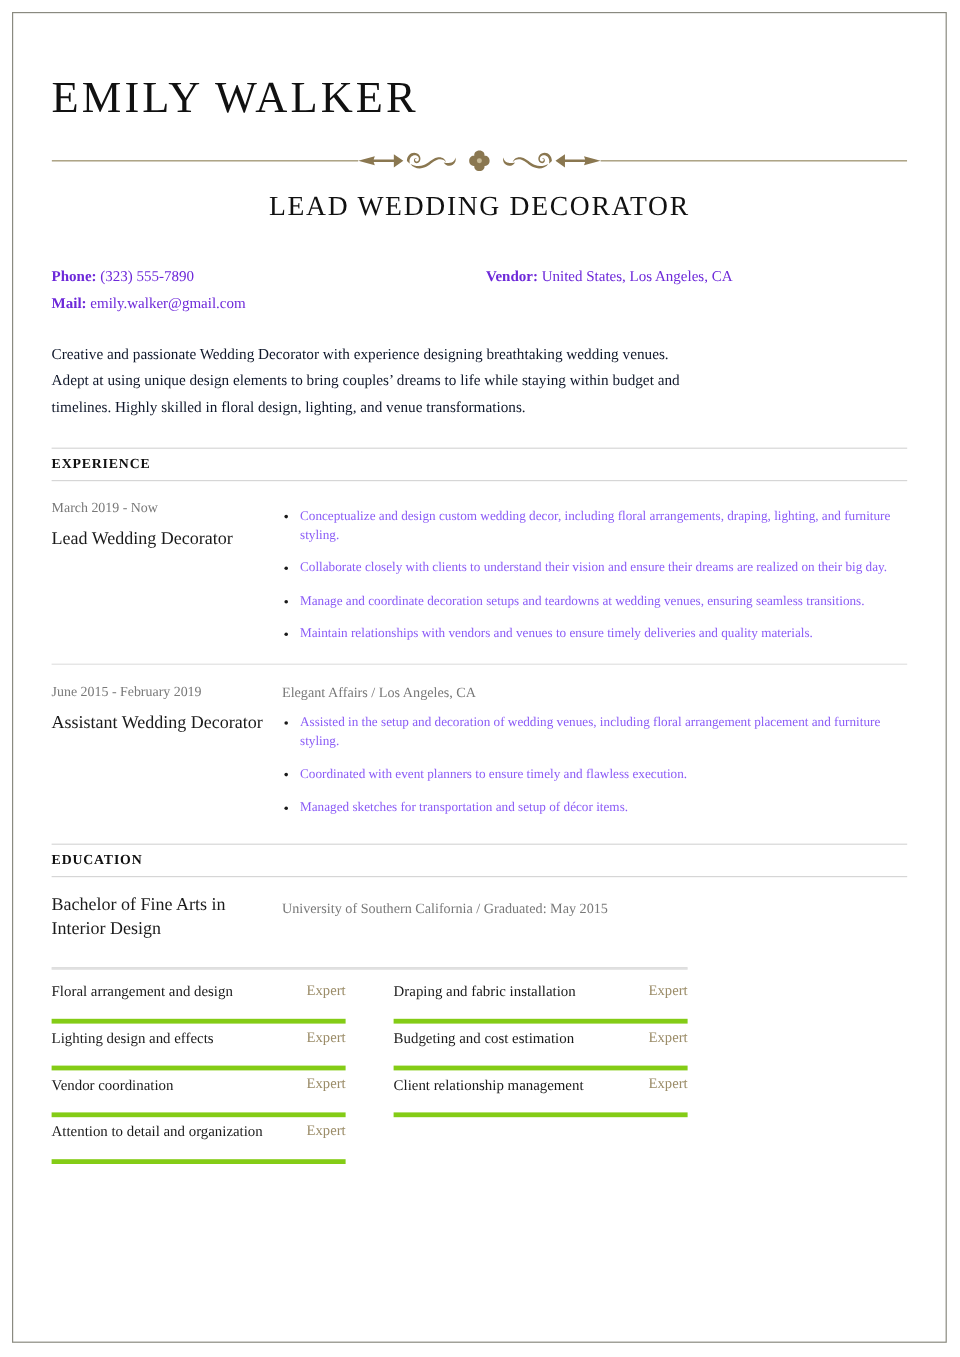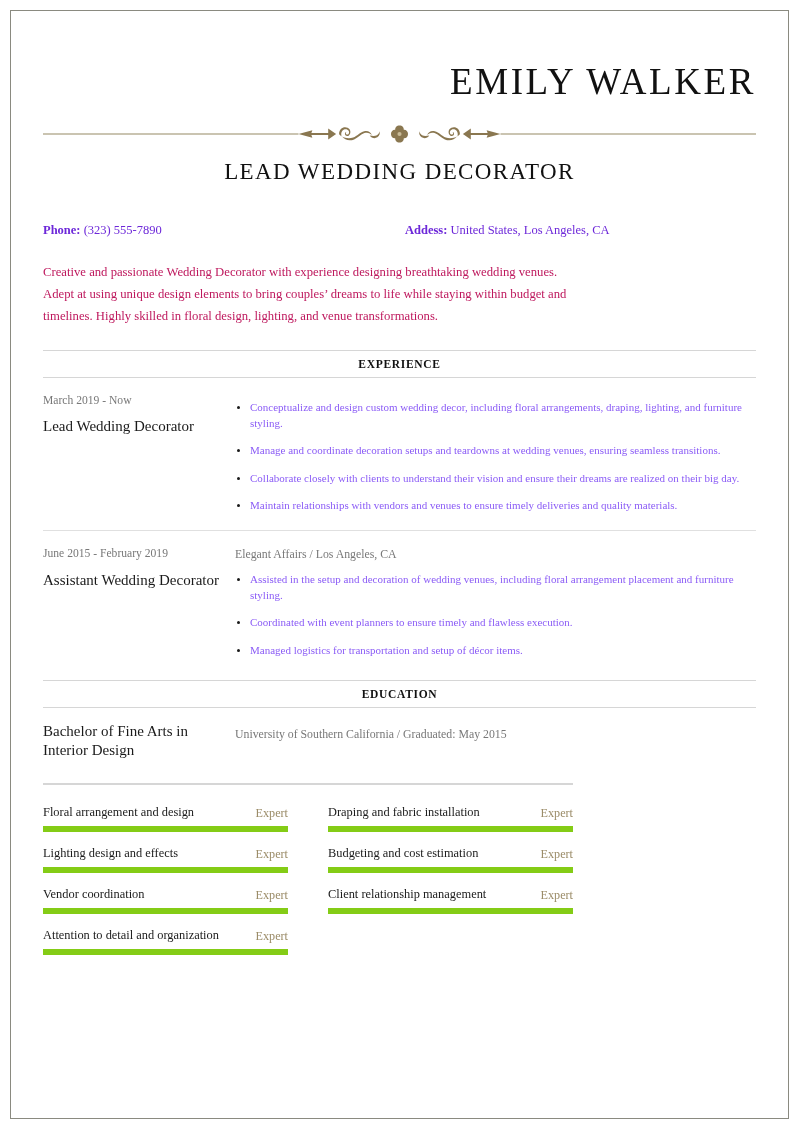--- a/index.html
+++ b/index.html
@@ -24,21 +24,21 @@
     background: #ffffff;
     box-sizing: border-box;
     overflow: hidden;
   }
   .inner {
     padding: 32px 32px 0 32px;
   }
 
   
   .name {
-    text-align: right;
+    text-align: left;
     font-size: 37px;
     letter-spacing: 2.6px;
     font-weight: 400;
     color: #111111;
     margin: 18px 0 0 0;
     line-height: 1.15;
     font-family: "Liberation Serif", "DejaVu Serif", serif;
   }
   .ornament-wrap {
     margin: 18px 0 4px 0;
@@ -69,39 +69,38 @@
     position: absolute;
     left: 362px;
     top: 0;
   }
 
   
   .summary {
     margin-top: 20px;
     font-size: 12.7px;
     line-height: 1.72;
-    color: #be185d;
+    color: #0f172a;
     max-width: 530px;
   }
 
   
   .section { margin-top: 22px; }
   .rule {
     height: 1px;
     background: #d6d6d6;
     width: 100%;
   }
   .rule.narrow { width: 530px; }
   .sec-title {
     font-size: 11.5px;
     font-weight: 700;
     letter-spacing: 0.7px;
     color: #111111;
     padding: 7px 0 7px 0;
-    text-align: center;
   }
 
   
   .entry {
     display: flex;
     padding-top: 14px;
   }
   .entry-left {
     width: 192px;
     flex: 0 0 192px;
@@ -159,23 +158,23 @@
 
   
   .skills-cols {
     display: flex;
     gap: 40px;
     padding-top: 6px;
   }
   .skills-col { width: 245px; flex: 0 0 245px; }
   .skill-row {
     display: flex;
-    align-items: flex-end;
+    align-items: flex-start;
     justify-content: space-between;
-    border-bottom: 6px solid #84cc16;
+    border-bottom: 4px solid #84cc16;
     min-height: 26px;
     padding: 4px 0 5px 0;
   }
   .skill-name {
     font-size: 12.4px;
     color: #1a1a1a;
     line-height: 1.38;
     padding-right: 10px;
   }
   .skill-level {
@@ -230,59 +229,63 @@
       </div>
 
       <div class="job-title">LEAD WEDDING DECORATOR</div>
     </div>
 
     <div class="contact">
       <div class="row">
         <b>Phone:</b>
         <span>(323) 555-7890</span>
       </div>
+      <div class="row">
+        <b>Mail:</b>
+        <span>emily.walker@gmail.com</span>
+      </div>
       <div class="address">
-        <b>Addess:</b>
+        <b>Vendor:</b>
         <span>United States, Los Angeles, CA</span>
       </div>
     </div>
 
     <div class="summary">Creative and passionate Wedding Decorator with experience designing breathtaking wedding venues. Adept at using unique design elements to bring couples’ dreams to life while staying within budget and timelines. Highly skilled in floral design, lighting, and venue transformations.</div>
 
     <div class="section">
       <div class="rule"></div>
       <div class="sec-title">EXPERIENCE</div>
       <div class="rule"></div>
       <div id="experience-list">
           <div class="entry">
             <div class="entry-left">
               <div class="ent-date">March 2019 - Now</div>
               <div class="ent-role">Lead Wedding Decorator</div>
             </div>
             <div class="entry-right">
               <ul class="bullets">
                 <li>Conceptualize and design custom wedding decor, including floral arrangements, draping, lighting, and furniture styling.</li>
+                <li>Collaborate closely with clients to understand their vision and ensure their dreams are realized on their big day.</li>
                 <li>Manage and coordinate decoration setups and teardowns at wedding venues, ensuring seamless transitions.</li>
-                <li>Collaborate closely with clients to understand their vision and ensure their dreams are realized on their big day.</li>
                 <li>Maintain relationships with vendors and venues to ensure timely deliveries and quality materials.</li>
               </ul>
             </div>
           </div>
           <div class="entry-sep"></div>
           <div class="entry">
             <div class="entry-left">
               <div class="ent-date">June 2015 - February 2019</div>
               <div class="ent-role">Assistant Wedding Decorator</div>
             </div>
             <div class="entry-right">
               <div class="ent-org">Elegant Affairs / Los Angeles, CA</div>
               <ul class="bullets">
                 <li>Assisted in the setup and decoration of wedding venues, including floral arrangement placement and furniture styling.</li>
                 <li>Coordinated with event planners to ensure timely and flawless execution.</li>
-                <li>Managed logistics for transportation and setup of décor items.</li>
+                <li>Managed sketches for transportation and setup of décor items.</li>
               </ul>
             </div>
           </div>
         </div>
     </div>
 
     <div class="section">
       <div class="rule"></div>
       <div class="sec-title">EDUCATION</div>
       <div class="rule"></div>

